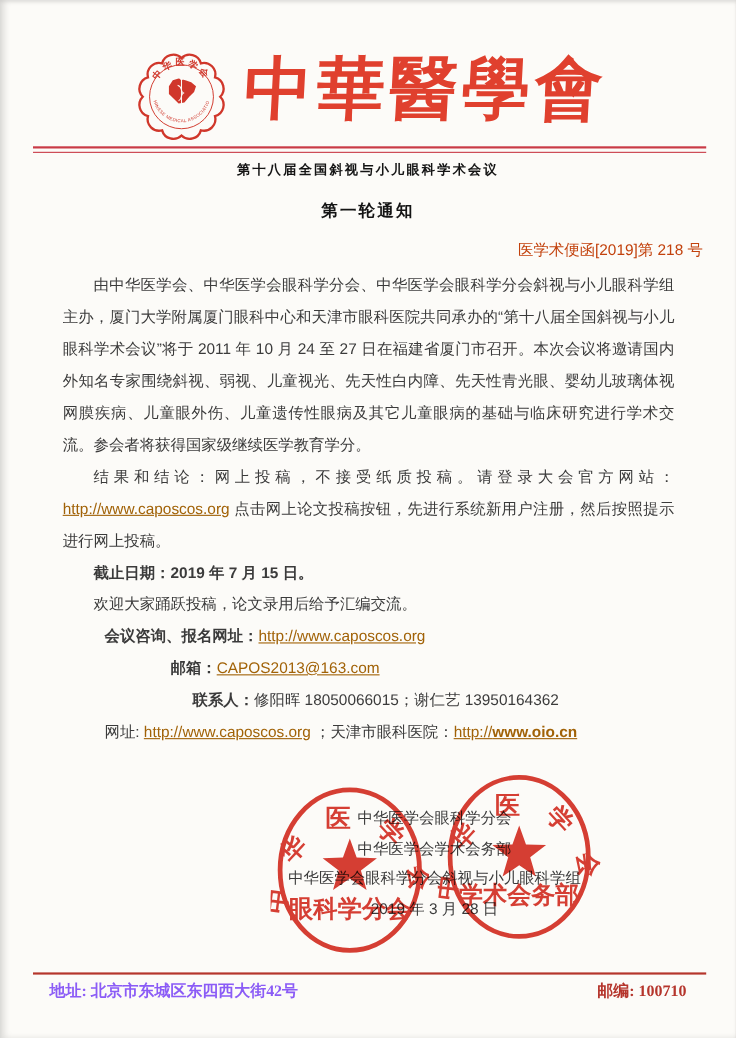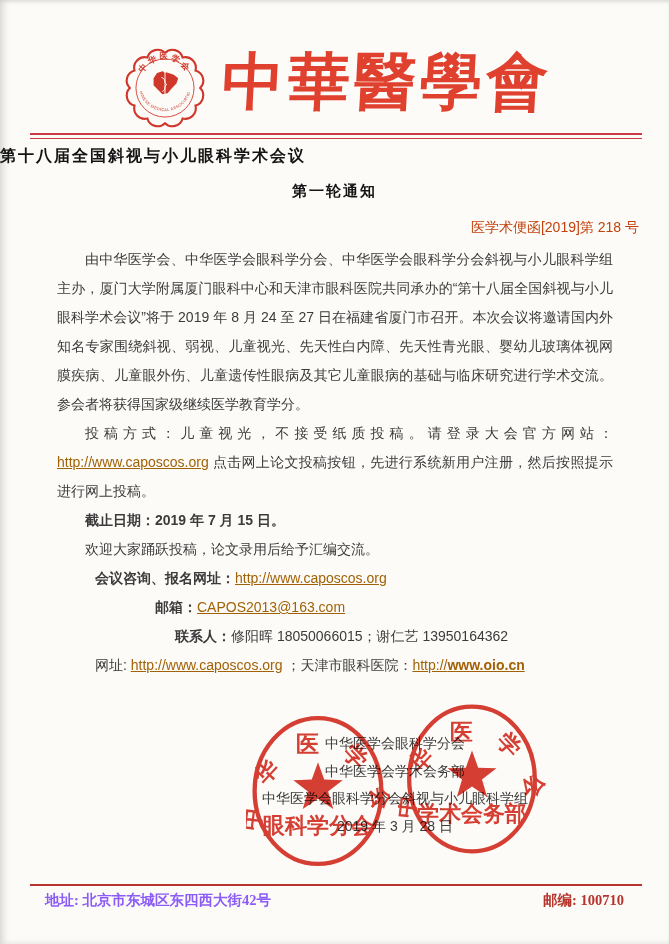--- a/index.html
+++ b/index.html
@@ -15,23 +15,23 @@
     position:absolute;left:222px;top:36px;width:336px;height:92px;
     font-family:"Liberation Serif","DejaVu Serif",serif;
     font-size:62px;font-weight:700;color:#e0402e;letter-spacing:4px;
     transform:skewX(-3deg);white-space:nowrap;line-height:92px;
   }
   .double-rule{
     position:absolute;left:30px;right:27px;top:133px;height:3px;
     border-top:2.5px solid #c93a46;border-bottom:1.5px solid #c93a46;
   }
   .doc-title{
-    position:absolute;left:0;right:0;top:146px;text-align:left;
+    position:absolute;left:0;right:0;top:146px;text-align:center;
     font-family:"Liberation Serif","DejaVu Serif",serif;
-    font-size:16px;font-weight:700;color:#141414;letter-spacing:2px;
+    font-size:12px;font-weight:700;color:#141414;letter-spacing:2px;
   }
   .doc-subtitle{
     position:absolute;left:0;right:0;top:182px;text-align:center;
     font-family:"Liberation Serif","DejaVu Serif",serif;
     font-size:15px;font-weight:700;color:#141414;letter-spacing:2px;
   }
   .ref-no{
     position:absolute;top:219px;right:30px;
     font-size:14px;color:#c2410c;
   }
@@ -104,22 +104,22 @@
   <div class="calligraphy">中華醫學會</div>
 
   <div class="double-rule"></div>
 
   <div class="doc-title">第十八届全国斜视与小儿眼科学术会议</div>
   <div class="doc-subtitle">第一轮通知</div>
 
   <div class="ref-no">医学术便函[2019]第 218 号</div>
 
   <div class="body-text">
-    <p class="indent">由中华医学会、中华医学会眼科学分会、中华医学会眼科学分会斜视与小儿眼科学组主办，厦门大学附属厦门眼科中心和天津市眼科医院共同承办的“第十八届全国斜视与小儿眼科学术会议”将于 2019 年 8 月 24 至 27 日在福建省厦门市召开。本次会议将邀请国内外知名专家围绕斜视、弱视、儿童视光、先天性白内障、先天性青光眼、婴幼儿玻璃体视网膜疾病、儿童眼外伤、儿童遗传性眼病及其它儿童眼病的基础与临床研究进行学术交流。参会者将获得国家级继续医学教育学分。</p>
-    <p class="indent"><span>投稿方式：儿童视光，不接受纸质投稿。请登录大会官方网站：</span><a class="link">http://www.caposcos.org</a><span> 点击网上论文投稿按钮，先进行系统新用户注册，然后按照提示进行网上投稿。</span></p>
+    <p class="indent">由中华医学会、中华医学会眼科学分会、中华医学会眼科学分会斜视与小儿眼科学组主办，厦门大学附属厦门眼科中心和天津市眼科医院共同承办的“第十八届全国斜视与小儿眼科学术会议”将于 2011 年 10 月 24 至 27 日在福建省厦门市召开。本次会议将邀请国内外知名专家围绕斜视、弱视、儿童视光、先天性白内障、先天性青光眼、婴幼儿玻璃体视网膜疾病、儿童眼外伤、儿童遗传性眼病及其它儿童眼病的基础与临床研究进行学术交流。参会者将获得国家级继续医学教育学分。</p>
+    <p class="indent"><span>结果和结论：网上投稿，不接受纸质投稿。请登录大会官方网站：</span><a class="link">http://www.caposcos.org</a><span> 点击网上论文投稿按钮，先进行系统新用户注册，然后按照提示进行网上投稿。</span></p>
     <p class="indent bold">截止日期：2019 年 7 月 15 日。</p>
     <p class="indent">欢迎大家踊跃投稿，论文录用后给予汇编交流。</p>
     <p class="ind1"><span class="bold">会议咨询、报名网址：</span><a class="link">http://www.caposcos.org</a></p>
     <p class="ind2"><span class="bold">邮箱：</span><a class="link">CAPOS2013@163.com</a></p>
     <p class="ind3"><span class="bold">联系人：</span><span>修阳晖 18050066015；谢仁艺 13950164362</span></p>
     <p class="ind1"><span>网址: </span><a class="link">http://www.caposcos.org</a><span> ；天津市眼科医院：</span><a class="link"><span>http://</span><span class="bold">www.oio.cn</span></a></p>
   </div>
 
   <div class="signature">
     <div>中华医学会眼科学分会</div>

